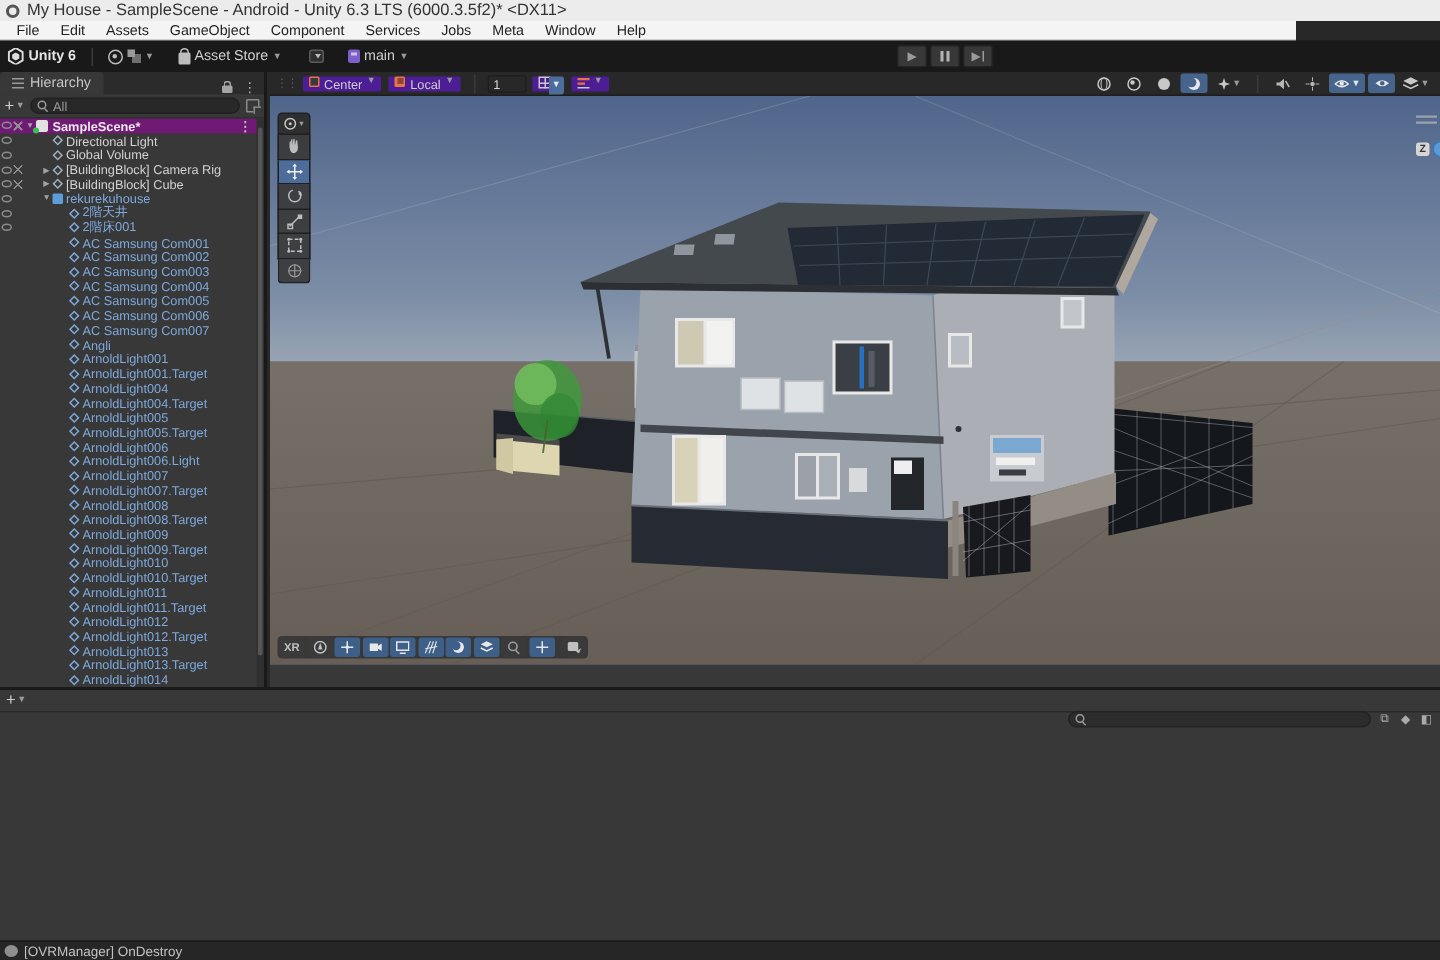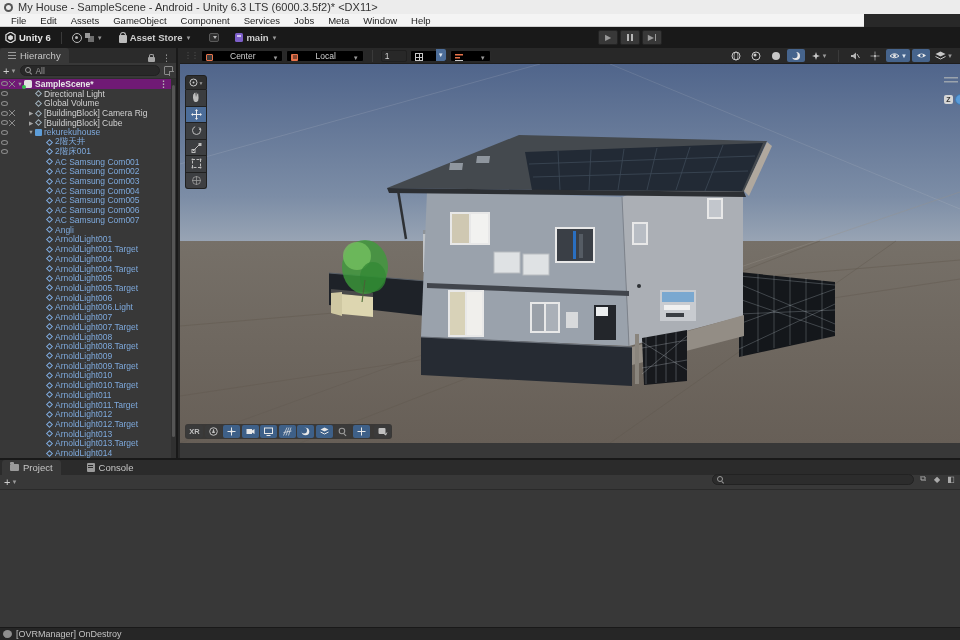--- a/index.html
+++ b/index.html
@@ -13,21 +13,21 @@
     color:#222; font-size:9.5px; display:flex; align-items:center; padding-left:4px; gap:0;
     border-bottom:1px solid #d0d0d0; }
   #menubar .mitem { padding:0 7px; cursor:default; }
   .win-ico { width:9px; height:9px; border-radius:50%; background:#555; position:relative; }
   .win-ico::after{ content:''; position:absolute; inset:2px; border-radius:50%; background:#ececec; }
 
   
   #maintoolbar { position:absolute; left:0; top:27px; width:960px; height:21px; background:#191919;
     color:#cfcfcf; font-size:9.5px; display:flex; align-items:center; }
   .tbtn { height:15px; display:flex; align-items:center; gap:3px; padding:0 5px;
-    border-radius:2px; color:#cfcfcf;font-weight:bold; }
+    border-radius:2px; color:#cfcfcf; }
   .caret { font-size:6px; color:#9a9a9a; }
   .sep-v { width:1px; height:12px; background:#3a3a3a; margin:0 5px; }
   .ulogo { width:11px; height:11px; }
   .acct { width:10px; height:10px; border:1px solid #bbb; border-radius:50%; position:relative; }
   .acct::after{ content:''; position:absolute; left:2.5px; top:2px; width:3px; height:3px; border-radius:50%; background:#bbb; }
   .cloudsq { width:9px; height:9px; background:linear-gradient(#9a9a9a,#9a9a9a) 0 0/5px 5px no-repeat,
              linear-gradient(#6e6e6e,#6e6e6e) 3px 3px/6px 6px no-repeat; }
   .bag { width:8px; height:8px; background:#bdbdbd; border-radius:1px; position:relative; margin-top:2px; }
   .bag::before { content:''; position:absolute; top:-3px; left:1.5px; width:3.5px; height:3px;
     border:1px solid #bdbdbd; border-bottom:0; border-radius:3px 3px 0 0; }
@@ -96,22 +96,22 @@
 
   
   #scenetabs { padding-left:2px; }
   .gamepad { width:11px; height:7px; background:#9a9a9a; border-radius:3px; position:relative; }
   .gamepad::before, .gamepad::after { content:''; position:absolute; top:2px; width:3px; height:3px;
     border-radius:50%; background:#2b2b2b; }
   .gamepad::before { left:1.5px; } .gamepad::after { right:1.5px; }
   #scenetoolbar { height:16px; background:#282828; border-bottom:1px solid #1d1d1d; display:flex;
     align-items:center; padding:0 4px; gap:3px; font-size:8.5px; color:#cfcfcf; }
   .grip { color:#5c5c5c; font-size:8px; letter-spacing:-1px; }
-  .stbtn { height:12px; background:#000000; border:1px solid #2a2a2a; border-radius:2px;
-    display:flex; align-items:flex-end; gap:17px; padding:0 4px; }
+  .stbtn { height:12px; background:#4c1d95; border:1px solid #2a2a2a; border-radius:2px;
+    display:flex; align-items:flex-start; gap:3px; padding:0 4px; }
   .pivot-ic { width:7px; height:7px; background:#3a3a3a; border:1.5px solid #e8734a; border-radius:1px; }
   .local-ic { width:7px; height:7px; background:#e8734a; border-radius:1px; position:relative; }
   .local-ic::after { content:''; position:absolute; inset:1.5px; background:#8a4630; }
   .snapval { width:26px; height:12px; background:#282828; border:1px solid #1f1f1f; border-radius:2px;
     color:#d5d5d5; padding:0 3px; display:flex; align-items:center; }
   .gridic { width:8px; height:8px;
     background:linear-gradient(#c8c8c8,#c8c8c8) 0 3.5px/8px 1px no-repeat,
       linear-gradient(#c8c8c8,#c8c8c8) 3.5px 0/1px 8px no-repeat; border:1px solid #c8c8c8; }
   .snapset { width:8px; height:8px;
     background:linear-gradient(#e8734a,#e8734a) 0 1px/8px 1.5px no-repeat,
@@ -914,30 +914,20 @@
 
     <div id="vmenu"></div>
     <div id="vgizmo">
       <span class="zlabel">Z</span>
       <span class="zdot"></span>
     </div>
   </div>
 </div>
 
 <div id="project">
-  <div class="tabbar" id="projtabs">
-    <div class="tab active">
-      <span class="foldic-t"></span>
-      <span>Project</span>
-    </div>
-    <div class="tab" style="margin-left:18px;">
-      <span class="consic"></span>
-      <span>Console</span>
-    </div>
-  </div>
   <div id="projtoolbar">
     <span class="plusdrop">+<span class="caret">▼</span></span>
   </div>
 
 </div>
 <div id="projsearch">
   <span class="mag"></span>
 </div>
 <div id="projicons">
   <span class="pi">⧉</span>

